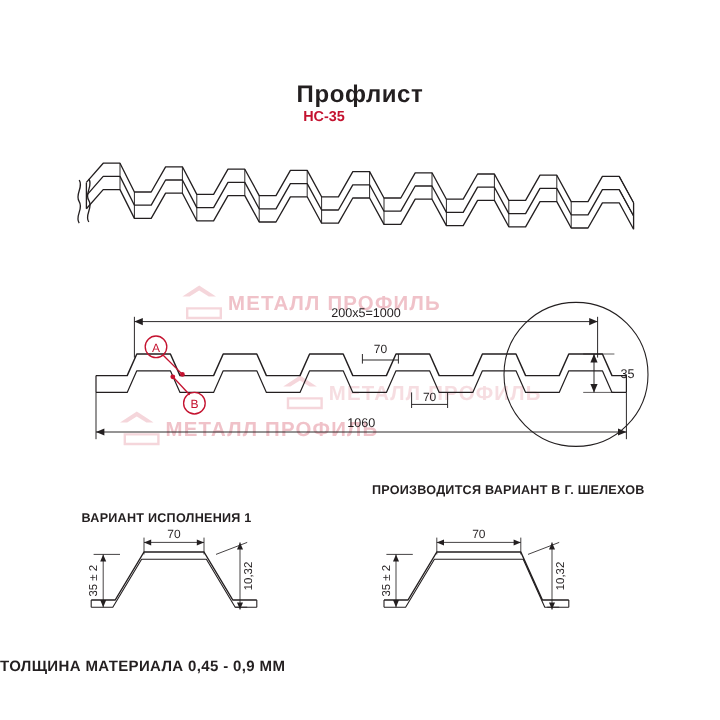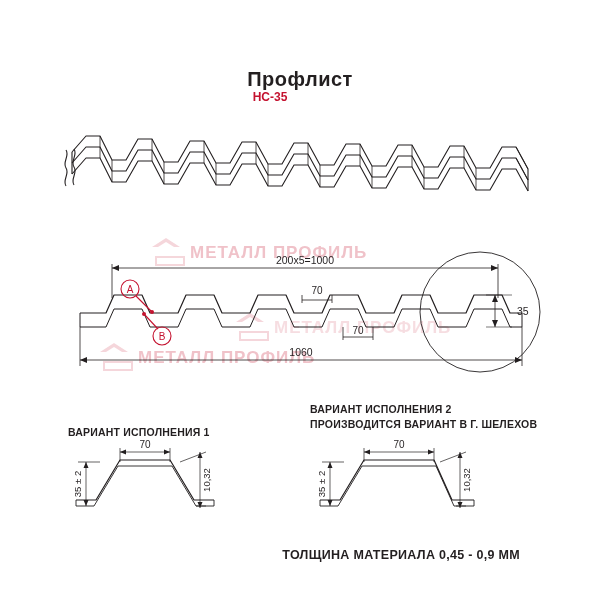--- a/index.html
+++ b/index.html
@@ -56,21 +56,21 @@
     font-size: 10.5px;
     font-weight: bold;
     letter-spacing: 0.2px;
     line-height: 15px;
   }
   .footer {
     position: absolute;
     top: 548px;
     left: 0;
     width: 520px;
-    text-align: right;
+    text-align: left;
     font-size: 12.5px;
     font-weight: bold;
     letter-spacing: 0.3px;
   }
   svg {
     position: absolute;
     top: 0;
     left: 0;
   }
   .wm {
@@ -247,18 +247,17 @@
       <path d="M330,506 l-2.5,-6 l5,0 z" fill="#231f20" stroke="none"></path>
       <path d="M322,462 L344,462"></path>
     </g>
     <text x="399" y="448" text-anchor="middle" font-size="10" fill="#231f20" font-family="Liberation Sans, sans-serif">70</text>
     <text x="470" y="480" font-size="9.5" fill="#231f20" font-family="Liberation Sans, sans-serif" transform="rotate(-90 470 480)" text-anchor="middle">10,32</text>
     <text x="325" y="484" font-size="9.5" fill="#231f20" font-family="Liberation Sans, sans-serif" transform="rotate(-90 325 484)" text-anchor="middle">35 ± 2</text>
   </svg>
 
   <div class="variant-left">ВАРИАНТ ИСПОЛНЕНИЯ 1</div>
   <div class="variant-right">
-    <div>ВАРИАНТ ИСПОЛНЕНИЯ 2</div>
     <div>ПРОИЗВОДИТСЯ ВАРИАНТ В Г. ШЕЛЕХОВ</div>
   </div>
 
   <div class="footer">ТОЛЩИНА МАТЕРИАЛА 0,45 - 0,9 ММ</div>
 </div>
 
 </body></html>

